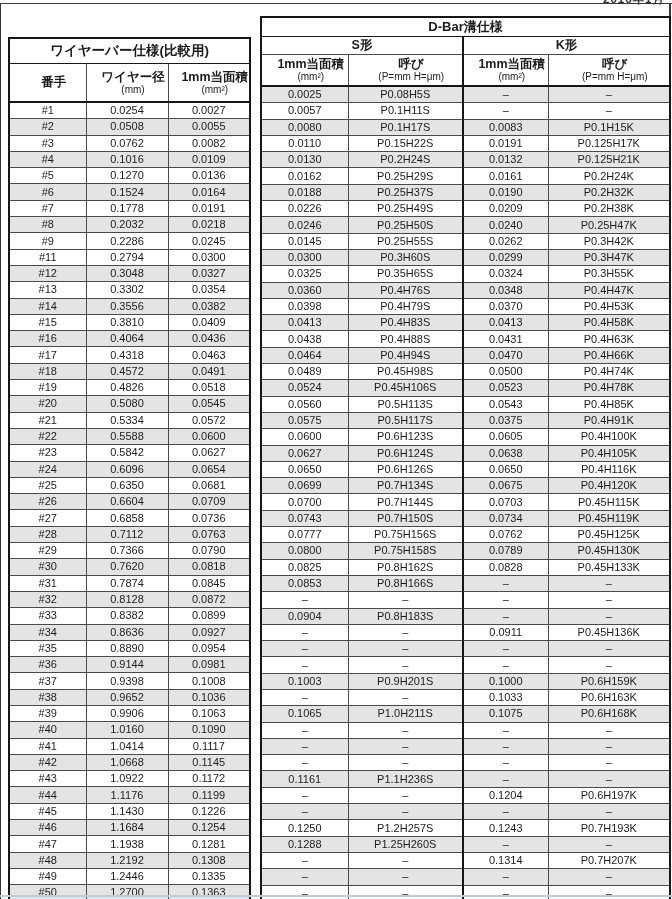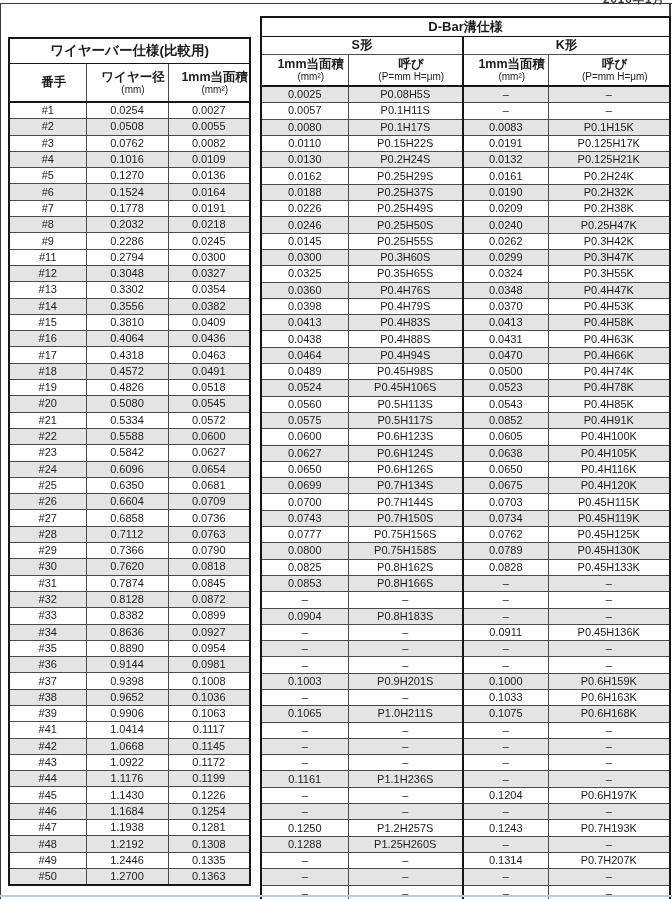--- a/index.html
+++ b/index.html
@@ -286,20 +286,25 @@
         <tr class="shaded">
           <td>#38</td>
           <td>0.9652</td>
           <td>0.1036</td>
         </tr>
         <tr>
           <td>#39</td>
           <td>0.9906</td>
           <td>0.1063</td>
         </tr>
+        <tr class="shaded">
+          <td>#40</td>
+          <td>1.0160</td>
+          <td>0.1090</td>
+        </tr>
         <tr>
           <td>#41</td>
           <td>1.0414</td>
           <td>0.1117</td>
         </tr>
         <tr class="shaded">
           <td>#42</td>
           <td>1.0668</td>
           <td>0.1145</td>
         </tr>
@@ -497,21 +502,21 @@
         </tr>
         <tr>
           <td>0.0560</td>
           <td>P0.5H113S</td>
           <td class="thickL">0.0543</td>
           <td>P0.4H85K</td>
         </tr>
         <tr class="shaded">
           <td>0.0575</td>
           <td>P0.5H117S</td>
-          <td class="thickL">0.0852</td>
+          <td class="thickL">0.0375</td>
           <td>P0.4H91K</td>
         </tr>
         <tr>
           <td>0.0600</td>
           <td>P0.6H123S</td>
           <td class="thickL">0.0605</td>
           <td>P0.4H100K</td>
         </tr>
         <tr class="shaded">
           <td>0.0627</td>

